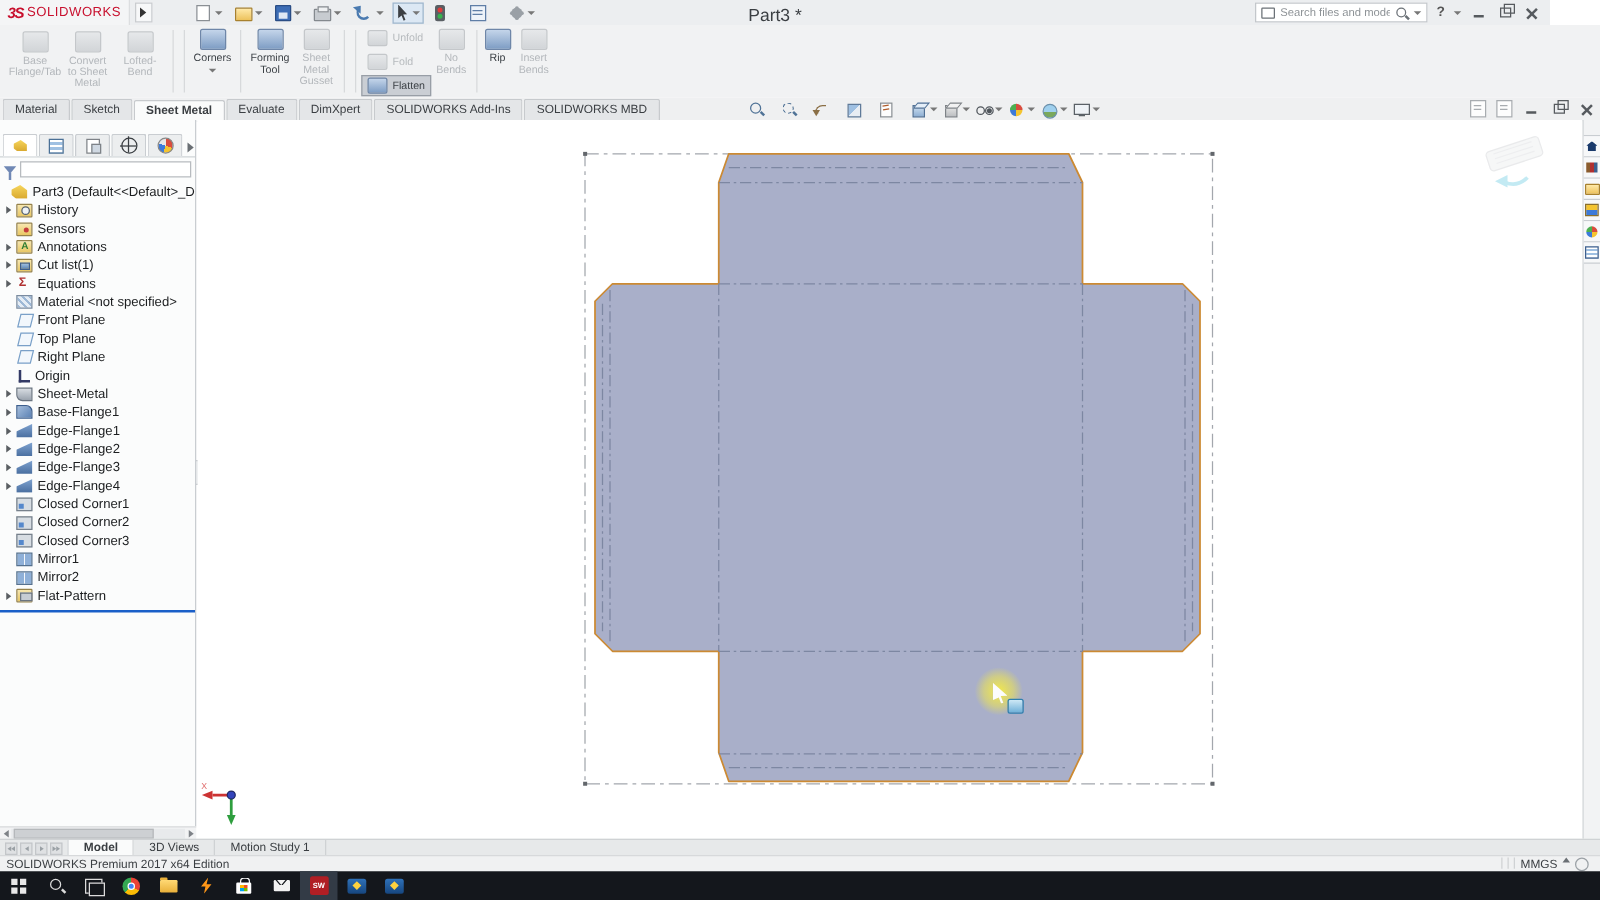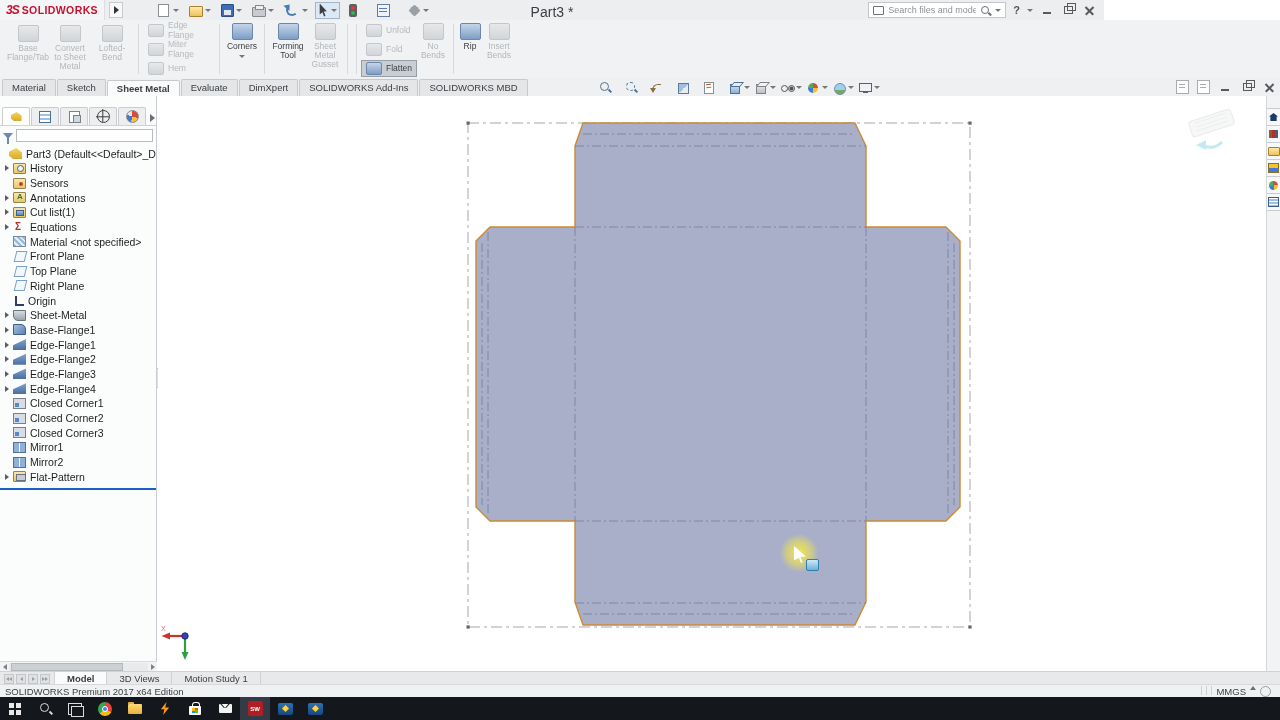--- a/index.html
+++ b/index.html
@@ -1,25 +1,25 @@
 <!DOCTYPE html>
 <html><head>
 <meta charset="utf-8">
 <style>
   html,body{margin:0;padding:0}
   body{width:1280px;height:720px;position:relative;overflow:hidden;
        font-family:"Liberation Sans",sans-serif;background:#fff;color:#222;
        -webkit-font-smoothing:antialiased}
 
   
-  #titlebar{position:absolute;left:0;top:0;width:1104px;height:20px;background:#eceef0;
+  #titlebar{position:absolute;left:0;top:0;width:1240px;height:20px;background:#eceef0;
             border-bottom:1px solid #d9dbdd;display:flex;align-items:center;font-size:10px}
   .logo{display:flex;align-items:center;padding:0 6px;height:100%;background:#f4f5f6;border-right:1px solid #dcdee0}
   .logo-mark{color:#c8102e;font-weight:bold;font-style:italic;font-size:12px;margin-right:3px;letter-spacing:-1px}
-  .logo-text{color:#c8102e;font-weight:bold;font-size:10.5px;letter-spacing:.4px}
+  .logo-text{color:#c8102e;font-weight:normal;font-size:10.5px;letter-spacing:.4px}
   .flyout-btn{width:12px;height:14px;margin:0 4px;display:flex;align-items:center;justify-content:center;border:1px solid #c9cccf;background:#f7f8f9}
   .tri-right{width:0;height:0;border-top:4px solid transparent;border-bottom:4px solid transparent;border-left:5px solid #333}
   #quicktools{display:flex;align-items:center;gap:4px;margin-left:26px}
   .qtool{display:flex;align-items:center;gap:2px;padding:1px 2px;border:1px solid transparent}
   .qtool.pressed{border:1px solid #9fb6cc;background:#dce8f4}
   .dd-caret{width:0;height:0;border-left:3px solid transparent;border-right:3px solid transparent;border-top:3.5px solid #777}
   .qi{display:inline-block;position:relative;width:13px;height:13px}
   .qi-new{background:#fff;border:1px solid #8a8f94;width:9px;height:11px;margin:0 2px}
   .qi-open{background:linear-gradient(#ffe9a8,#edc25c);border:1px solid #a8812e;width:12px;height:9px;margin-top:3px;border-radius:1px}
   .qi-save{background:#3d6db5;border:1px solid #2a4d85;width:11px;height:11px;border-radius:1px}
@@ -346,37 +346,20 @@
       <div class="rbtn disabled">
         <span class="ric big"></span>
         <span class="lbl">
           <span>Lofted-Bend</span>
           <span></span>
           <span></span>
         </span>
       </div>
     </div>
   <div class="rsep"></div>
-  <div class="scol" style="width:72px">
-
-      <div class="sbtn disabled">
-        <span class="ric"></span>
-        <span>Edge Flange</span>
-      </div>
-
-      <div class="sbtn disabled">
-        <span class="ric"></span>
-        <span>Miter Flange</span>
-      </div>
-
-      <div class="sbtn disabled">
-        <span class="ric"></span>
-        <span>Hem</span>
-      </div>
-    </div>
   <div class="rsep"></div>
   <div class="rbtn" style="width:36px">
     <span class="ric big"></span>
     <span class="lbl">
         <span>Corners</span>
       </span>
     <span class="dd-caret corner-caret"></span>
   </div>
   <div class="rsep"></div>
   <div class="rbtn" style="width:38px">

